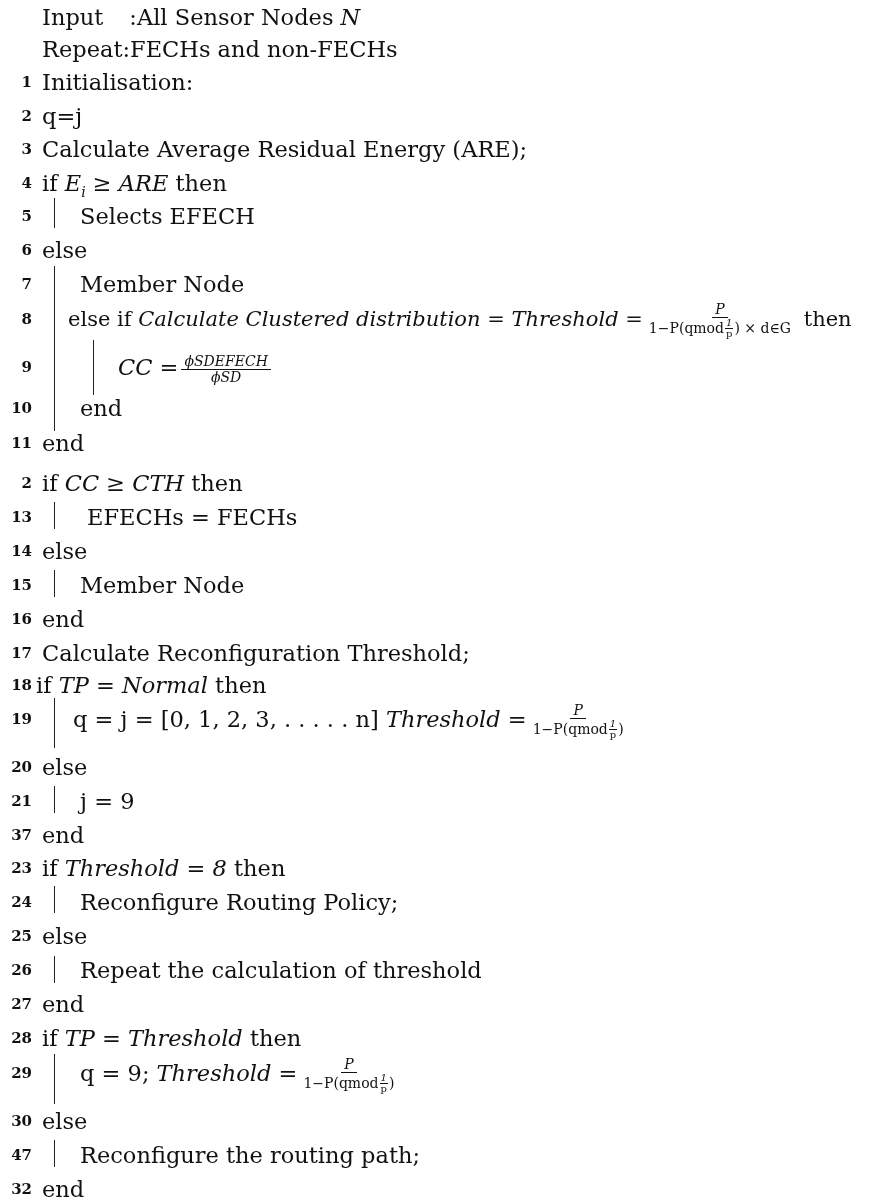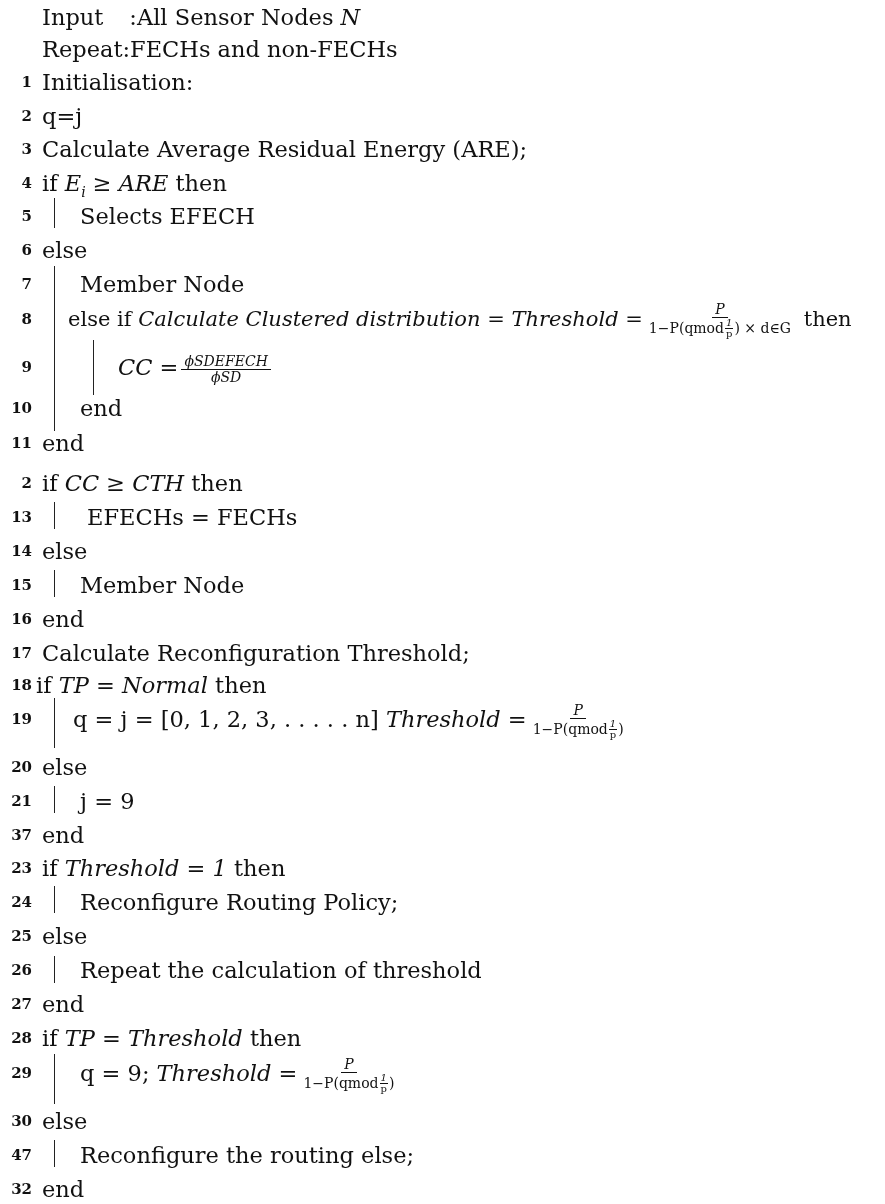--- a/index.html
+++ b/index.html
@@ -161,21 +161,21 @@
     <span class="txt" style="left:80px">j = 9</span>
   </div>
 
 <div class="row" style="top:818px">
     <span class="num">37</span>
     <span class="txt b" style="left:42px">end</span>
   </div>
 
 <div class="row" style="top:851px">
     <span class="num">23</span>
-    <span class="txt" style="left:42px"><span class="b">if</span> <span class="i">Threshold = 1</span> <span class="b">then</span></span>
+    <span class="txt" style="left:42px"><span class="b">if</span> <span class="i">Threshold = 8</span> <span class="b">then</span></span>
   </div>
 
 <div class="row" style="top:885px">
     <span class="num">24</span>
     <span class="txt" style="left:80px">Reconfigure Routing Policy;</span>
   </div>
 
 <div class="row" style="top:919px">
     <span class="num">25</span>
     <span class="txt b" style="left:42px">else</span>
@@ -207,19 +207,19 @@
       </span></span>
   </div>
 
 <div class="row" style="top:1104px">
     <span class="num">30</span>
     <span class="txt b" style="left:42px">else</span>
   </div>
 
 <div class="row" style="top:1138px">
     <span class="num">47</span>
-    <span class="txt" style="left:80px">Reconfigure the routing else;</span>
+    <span class="txt" style="left:80px">Reconfigure the routing path;</span>
   </div>
 
 <div class="row" style="top:1172px">
     <span class="num">32</span>
     <span class="txt b" style="left:42px">end</span>
   </div>
 
 </body></html>

